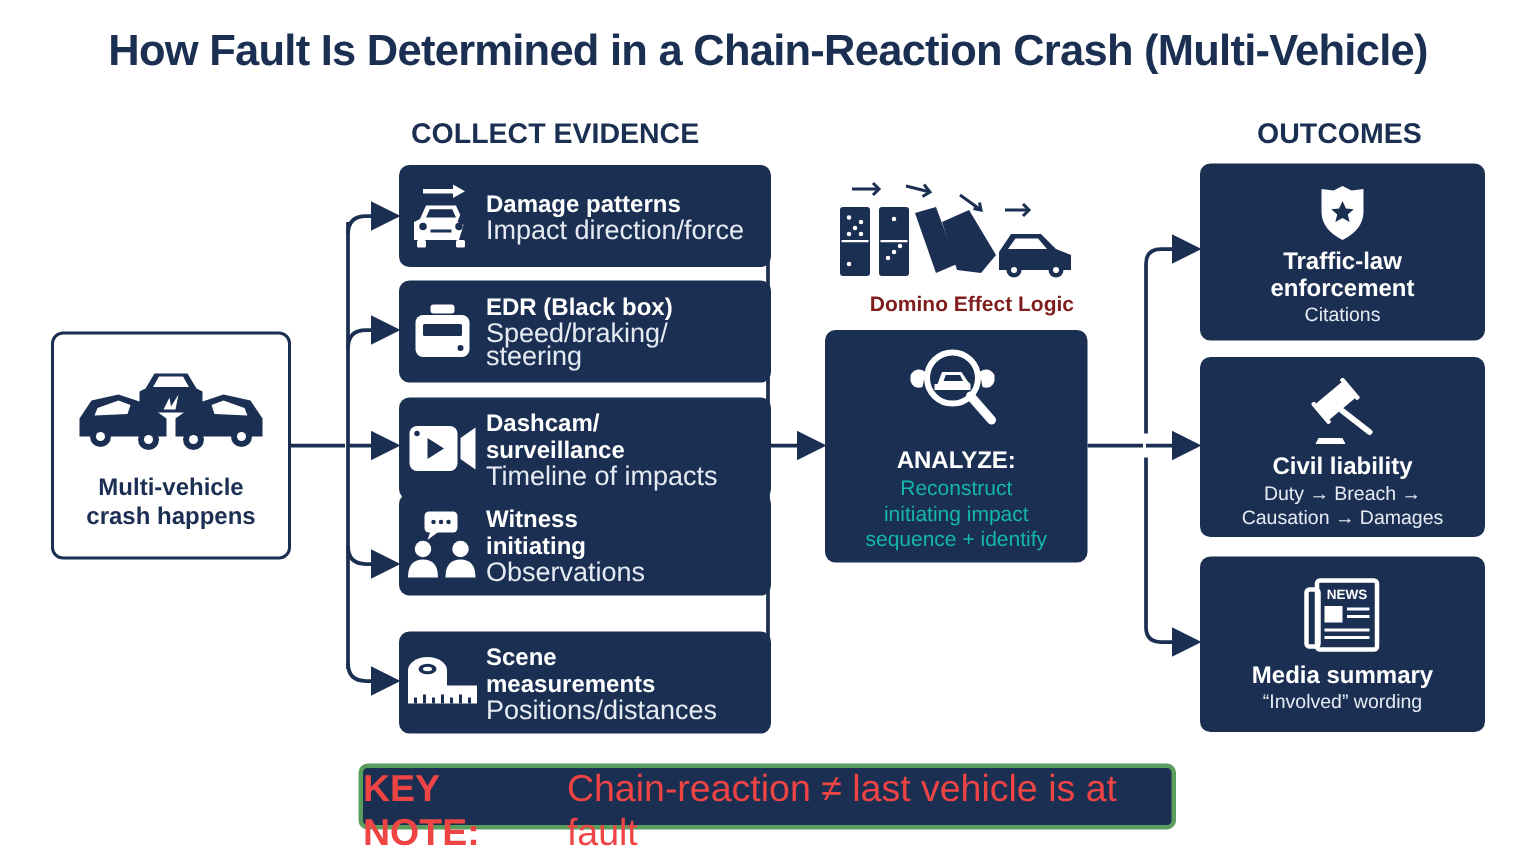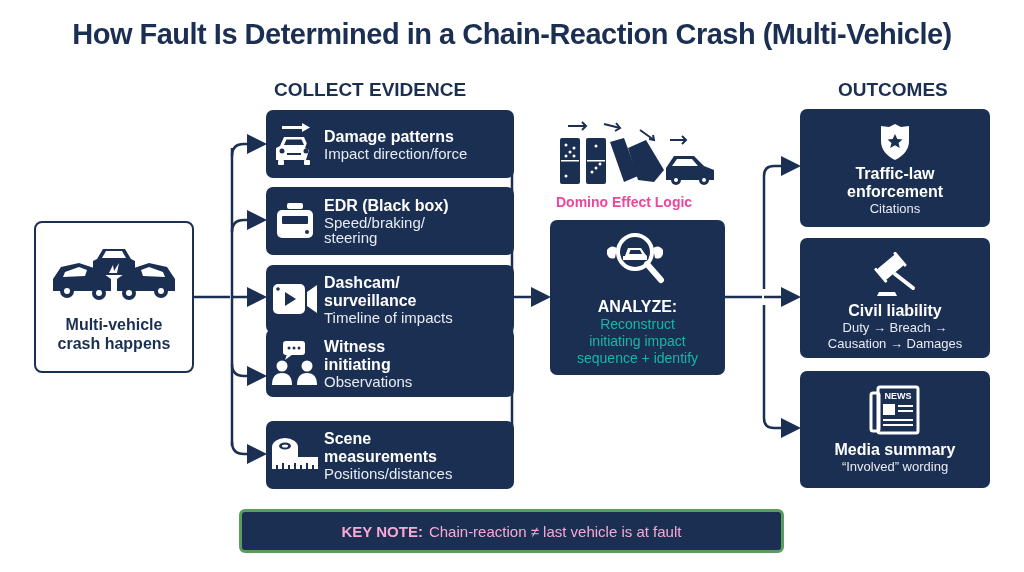--- a/index.html
+++ b/index.html
@@ -11,32 +11,32 @@
   #connectors { position:absolute; left:0; top:0; }
   .start-box { position:absolute; left:34px; top:221px; width:160px; height:152px; border:2.5px solid #1b2f52;
                border-radius:8px; background:#fff; box-sizing:border-box; text-align:center; }
   .start-box .icon { margin-top:22px; }
   .start-box .label { font-size:16px; font-weight:bold; color:#1b2f52; line-height:19px; margin-top:6px; }
   .card { position:absolute; background:#1b2f52; border-radius:7px; color:#fff; box-sizing:border-box; }
   .ev { left:266px; width:248px; height:68px; display:flex; align-items:center; }
   .ev .icon { width:58px; flex:0 0 58px; display:flex; justify-content:center; align-items:center; }
   .ev .txt { flex:1; }
   .ev .t { font-size:16px; font-weight:bold; line-height:18px; }
-  .ev .s { font-size:15px; line-height:15px; color:#e6ebf3; }
+  .ev .s { font-size:18px; line-height:15px; color:#e6ebf3; }
   .analyze { left:550px; top:220px; width:175px; height:155px; text-align:center; }
   .analyze .t { font-size:16px; font-weight:bold; margin-top:4px; }
   .analyze .s { font-size:14px; line-height:17px; color:#14b8a6; }
   .out { left:800px; width:190px; text-align:center; }
   .out .t { font-size:16px; font-weight:bold; line-height:18px; }
   .out .s { font-size:13px; line-height:16px; color:#e6ebf3; }
-  .domino-label { position:absolute; left:556px; top:194px; width:160px; text-align:left;
-                  font-size:14px; font-weight:bold; color:#ec4899; }
+  .domino-label { position:absolute; left:556px; top:194px; width:160px; text-align:right;
+                  font-size:14px; font-weight:bold; color:#7f1d1d; }
   .keynote { position:absolute; left:239px; top:509px; width:545px; height:44px; background:#1b2f52;
-             border:3px solid #5a9e5e; border-radius:6px; box-sizing:border-box; color:#f9a8d4;
-             font-size:15px; display:flex; align-items:center; justify-content:center; }
+             border:3px solid #5a9e5e; border-radius:6px; box-sizing:border-box; color:#ef4444;
+             font-size:25px; display:flex; justify-content:center; }
   .keynote b { margin-right:6px; }
 </style>
 </head>
 <body>
 
 <div class="title">How Fault Is Determined in a Chain-Reaction Crash (Multi-Vehicle)</div>
 
 <svg id="connectors" width="1024" height="572">
   <defs>
     <marker id="arr" markerWidth="8" markerHeight="8" refX="6" refY="4" orient="auto">

